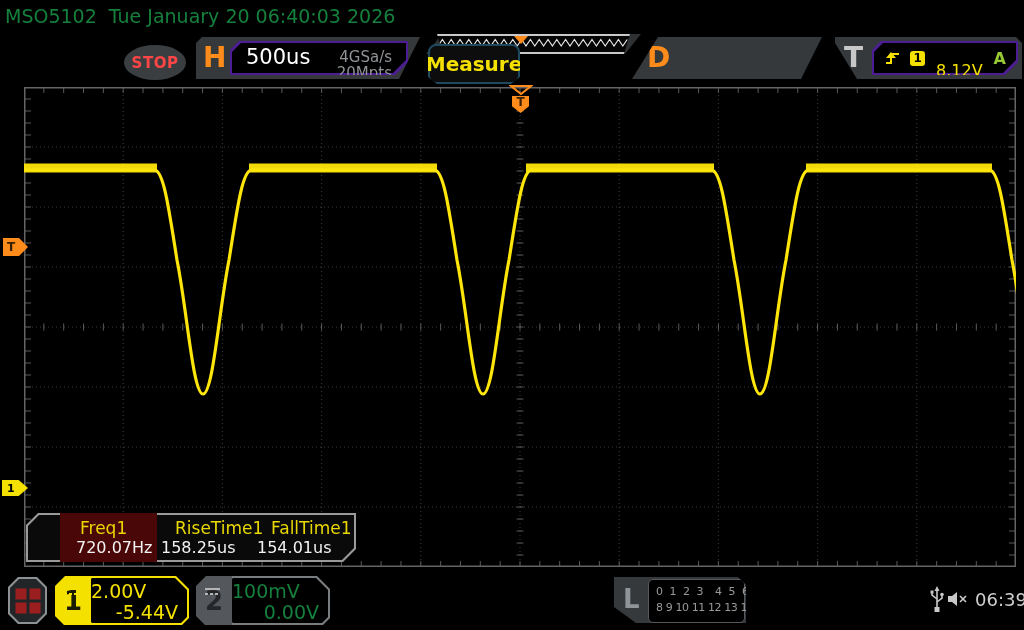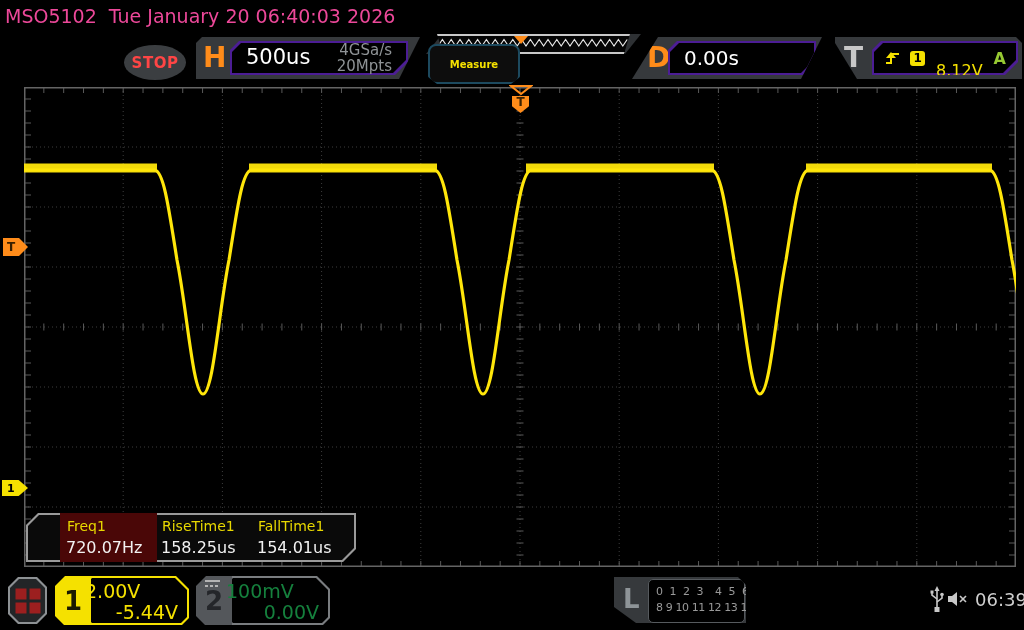--- a/index.html
+++ b/index.html
@@ -1,56 +1,56 @@
 <!DOCTYPE html>
 <html><head>
 <meta charset="utf-8">
 <style>
   html,body{margin:0;padding:0;background:#000;}
   body{width:1024px;height:630px;overflow:hidden;font-family:"DejaVu Sans",sans-serif;position:relative;}
   .stage{position:absolute;inset:0;width:1024px;height:630px;background:#000;}
   .abs{position:absolute;}
 
   
-  .titlebar{left:5px;top:5px;color:#ec4899;font-size:19px;white-space:pre;}
+  .titlebar{left:5px;top:5px;color:#15803d;font-size:19px;white-space:pre;}
 
   
   .brand{left:8px;top:40px;color:#f5e100;font-family:"Liberation Serif",serif;font-weight:bold;font-size:36px;letter-spacing:-2px;}
   .stopbadge{left:124px;top:45px;width:62px;height:35px;background:#3b3e41;border-radius:50%;
              display:flex;align-items:center;justify-content:center;}
   .stopbadge span{color:#ff4545;font-weight:bold;font-size:15px;letter-spacing:.5px;}
 
   .shell{background:#36393c;}
   .h-shell{left:196px;top:37px;width:224px;height:42px;clip-path:polygon(6px 0,100% 0,calc(100% - 21px) 100%,0 100%,0 6px);}
   .d-shell{left:632px;top:37px;width:190px;height:42px;clip-path:polygon(26px 0,100% 0,calc(100% - 21px) 100%,0 100%);}
   .t-shell{left:835px;top:37px;width:187px;height:42px;clip-path:polygon(0 0,calc(100% - 6px) 0,100% 6px,100% 100%,22px 100%,0 6px);}
   .shell-letter{position:absolute;top:4px;font-size:28px;font-weight:bold;}
   .orange{color:#ff8c1a;}
 
   .ibox{position:absolute;background:#4c1d95;}
   .ibox-in{position:absolute;inset:2px;background:#000;}
   .cutbox{clip-path:polygon(9px 0,100% 0,100% calc(100% - 13px),calc(100% - 13px) 100%,0 100%,0 9px);}
 
   .h-ibox{left:34px;top:4px;width:178px;height:34px;}
   .timebase{position:absolute;left:16px;top:4px;color:#fff;font-size:21px;}
-  .ratecol{position:absolute;right:16px;top:0;text-align:right;color:#8f9396;font-size:15px;line-height:16px;padding-top:1px;}
+  .ratecol{position:absolute;right:16px;top:0;text-align:right;color:#8f9396;font-size:15px;line-height:16px;padding-top:8px;}
 
   .d-ibox{left:36px;top:4px;width:148px;height:34px;}
   .delayval{position:absolute;left:16px;top:5px;color:#fff;font-size:20px;}
 
   .t-ibox{left:37px;top:4px;width:146px;height:34px;}
   .t-content{position:absolute;inset:2px;display:flex;align-items:center;padding:0 10px;gap:11px;}
   .trig-badge{background:#f5e100;color:#000;font-weight:bold;font-size:12px;width:17px;height:15px;border-radius:3px;
               display:flex;align-items:center;justify-content:center;}
   .trig-level{color:#f5e100;font-size:16px;margin-top:24px;}
   .trig-mode{color:#97c932;font-size:16px;font-weight:bold;margin-left:auto;}
 
   .hdrbtn{top:44px;height:36px;background:#0d0d0d;border:2px solid #1d4a5f;border-radius:8px;
           clip-path:polygon(0 0,100% 0,100% calc(100% - 7px),calc(100% - 9px) 100%,9px 100%,0 calc(100% - 7px));
-          display:flex;align-items:center;justify-content:center;font-weight:bold;font-size:10px;}
+          display:flex;align-items:center;justify-content:center;font-weight:bold;font-size:20px;}
   .measurebtn{left:428px;width:88px;color:#f5e100;}
   .stoprunbtn{left:530px;width:94px;color:#ff2020;}
 
   
   .ovbar{left:437px;top:34px;width:193px;height:16px;background:#050505;border-top:2px solid #c8c8c8;border-bottom:2px solid #c8c8c8;
          clip-path:polygon(0 0,100% 0,calc(100% - 6px) 100%,6px 100%);}
   .ovwedge{top:34px;width:16px;height:20px;background:#2e3134;}
   .ovtri{left:514px;top:36px;width:0;height:0;border-left:7px solid transparent;border-right:7px solid transparent;border-top:8px solid #ff8c1a;}
 
   
@@ -67,40 +67,40 @@
   .tpos-tag{left:512px;top:96px;width:17px;height:17px;background:#ff8c1a;
             clip-path:polygon(0 0,100% 0,100% 60%,50% 100%,0 60%);
             color:#3a2000;font-weight:bold;font-size:12px;text-align:center;line-height:13px;}
 
   
   .measpanel{left:26px;top:513px;width:330px;height:49px;background:#9a9a9a;
              clip-path:polygon(12px 0,100% 0,100% calc(100% - 13px),calc(100% - 13px) 100%,0 100%,0 12px);}
   .measpanel-in{position:absolute;inset:2px;background:#0a0a0a;
              clip-path:polygon(11px 0,100% 0,100% calc(100% - 12px),calc(100% - 12px) 100%,0 100%,0 11px);}
   .meascell{position:absolute;top:0;height:100%;}
-  .meas-label{position:absolute;top:5px;color:#e8d800;font-size:14px;}
+  .meas-label{position:absolute;top:5px;color:#e8d800;font-size:17px;margin-left:13px;}
   .meas-value{position:absolute;top:25px;color:#f2f2f2;font-size:16px;}
 
   
   .gridicon{left:8px;top:577px;width:39px;height:47px;background:#8d9194;
             clip-path:polygon(10px 0,calc(100% - 10px) 0,100% 10px,100% calc(100% - 10px),calc(100% - 10px) 100%,10px 100%,0 calc(100% - 10px),0 10px);}
   .gridicon-in{position:absolute;inset:2px;background:#222527;
             clip-path:polygon(9px 0,calc(100% - 9px) 0,100% 9px,100% calc(100% - 9px),calc(100% - 9px) 100%,9px 100%,0 calc(100% - 9px),0 9px);}
   .redgrid{position:absolute;left:50%;top:50%;transform:translate(-50%,-50%);display:grid;grid-template-columns:11px 11px;grid-template-rows:11px 11px;gap:3px;}
   .redgrid div{background:#9c1f1f;}
 
   .chtab{top:576px;width:134px;height:49px;}
   .chtag{position:absolute;left:0;top:0;width:36px;height:49px;
          clip-path:polygon(0 10px,10px 0,100% 0,100% 100%,9px 100%,0 calc(100% - 9px));
          display:flex;align-items:center;justify-content:center;font-size:26px;font-weight:bold;}
   .chbox{position:absolute;left:30px;top:0;width:104px;height:49px;
          clip-path:polygon(0 6px,6px 0,calc(100% - 13px) 0,100% 13px,100% calc(100% - 7px),calc(100% - 7px) 100%,6px 100%,0 calc(100% - 6px));}
   .chbox-in{position:absolute;inset:2px;background:#000;
          clip-path:polygon(0 5px,5px 0,calc(100% - 12px) 0,100% 12px,100% calc(100% - 6px),calc(100% - 6px) 100%,5px 100%,0 calc(100% - 5px));}
-  .chrow1{position:absolute;left:9px;top:4px;font-size:19px;display:flex;align-items:flex-start;gap:6px;}
+  .chrow1{position:absolute;left:9px;top:4px;font-size:19px;display:flex;align-items:center;gap:12px;}
   .chrow2{position:absolute;right:11px;top:25px;font-size:19px;margin-left:7px;}
   .ch1 .chtag{background:#f5e100;color:#1a1a00;}
   .ch1 .chbox{background:#f5e100;}
   .ch1 .chrow1,.ch1 .chrow2{color:#f5e100;}
   .ch2 .chtag{background:#54575b;color:#24262a;}
   .ch2 .chbox{background:#7a7d80;}
   .ch2 .chrow1,.ch2 .chrow2{color:#15803d;}
   .ch1tab{left:55px;}
   .ch2tab{left:196px;}
 
@@ -156,24 +156,20 @@
       </svg>
   </div>
   <div class="abs ovtri"></div>
 
   <div class="abs hdrbtn measurebtn">
     <span>Measure</span>
   </div>
 
   <div class="abs shell d-shell">
     <span class="shell-letter orange" style="left:15px;">D</span>
-    <div class="ibox cutbox d-ibox">
-      <div class="ibox-in cutbox"></div>
-      <span class="delayval">0.00s</span>
-    </div>
   </div>
 
   <div class="abs shell t-shell">
     <span class="shell-letter" style="left:9px;color:#c8c8c8;">T</span>
     <div class="ibox cutbox t-ibox">
       <div class="ibox-in cutbox"></div>
       <div class="t-content">
         <svg width="18" height="16">
           <path d="M2 13 H7 V4 H16" stroke="#f5e100" stroke-width="2" fill="none"></path>
           <polygon points="2,8 12,8 7,2" fill="#f5e100"></polygon>
@@ -477,21 +473,21 @@
     <polygon points="2,1 22,1 12,9" fill="none" stroke="#ff8c1a" stroke-width="2"></polygon>
   </svg>
   <div class="abs tpos-tag">T</div>
   <div class="abs lvlmark">T</div>
   <div class="abs ch1mark">1</div>
 
   <div class="abs measpanel">
     <div class="measpanel-in"></div>
     <div class="meascell" style="left:34px;width:97px;background:#4a0707;">
       <span class="meas-label" style="left:7px;">Freq1</span>
-      <span class="meas-value" style="left:6px;">720.07Hz</span>
+      <span class="meas-value" style="left:16px;">720.07Hz</span>
     </div>
     <div class="meascell" style="left:131px;width:96px;">
       <span class="meas-label" style="left:5px;">RiseTime1</span>
       <span class="meas-value" style="left:4px;">158.25us</span>
     </div>
     <div class="meascell" style="left:227px;width:96px;">
       <span class="meas-label" style="left:5px;">FallTime1</span>
       <span class="meas-value" style="left:4px;">154.01us</span>
     </div>
   </div>

